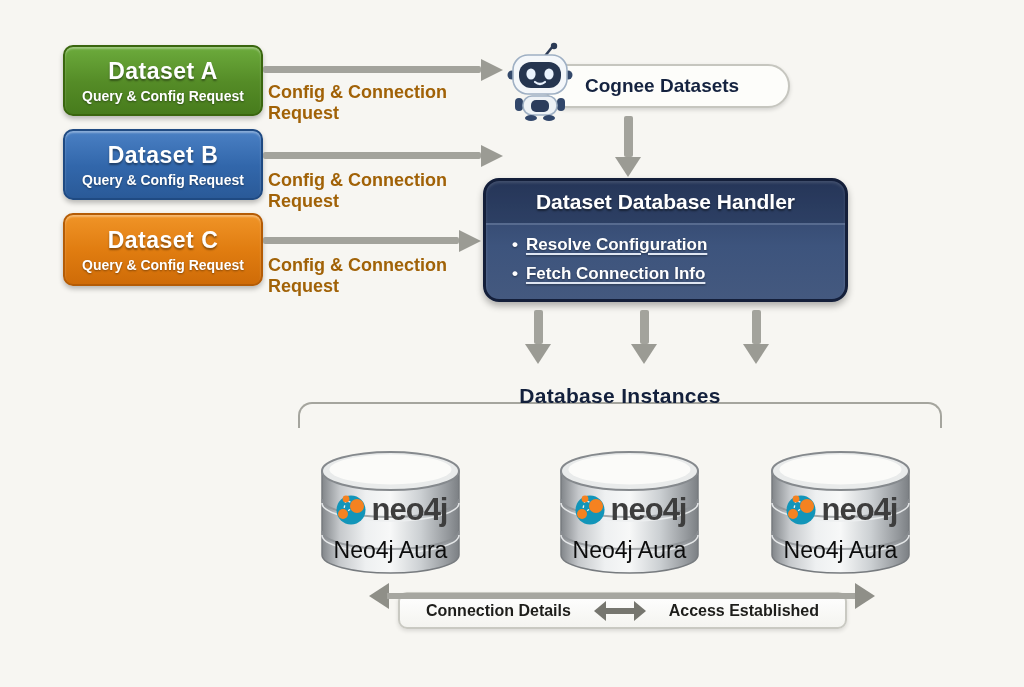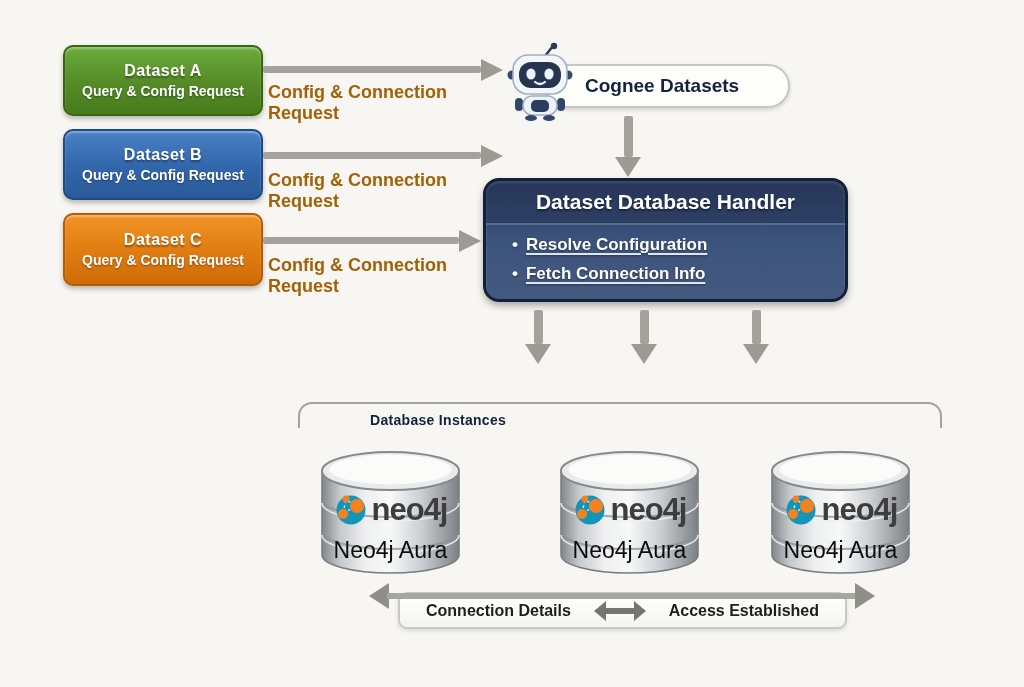--- a/index.html
+++ b/index.html
@@ -17,21 +17,21 @@
   .ds-box {
     position:absolute; left:63px; width:200px; height:71px;
     border-radius:10px; display:flex; flex-direction:column;
     align-items:center; justify-content:center; gap:3px;
     color:#fff; box-shadow:0 3px 5px rgba(0,0,0,.25),
       inset 0 2px 2px rgba(255,255,255,.35);
   }
   .ds-a { top:45px;  background:linear-gradient(180deg,#6cab3c 0%,#558c27 52%,#477c1c 100%); border:2px solid #3a660f; }
   .ds-b { top:129px; background:linear-gradient(180deg,#4a80c4 0%,#3267ab 52%,#2a5a98 100%); border:2px solid #1f4a82; }
   .ds-c { top:213px; height:73px; background:linear-gradient(180deg,#f09427 0%,#e07c10 52%,#cf6c08 100%); border:2px solid #b45c06; }
-  .ds-title { font-size:16px; font-weight:bold; text-shadow:0 2px 2px rgba(0,0,0,.4); letter-spacing:.5px; }
+  .ds-title { font-size:23px; font-weight:bold; text-shadow:0 2px 2px rgba(0,0,0,.4); letter-spacing:.5px; }
   .ds-sub   { font-size:14px; font-weight:bold; text-shadow:0 1px 2px rgba(0,0,0,.4); }
 
   
   .h-shaft { position:absolute; height:7px; background:#a3a39c; border-radius:2px; }
   .h-head  { position:absolute; width:0; height:0;
              border-top:11px solid transparent; border-bottom:11px solid transparent;
              border-left:22px solid #9b9b94; }
   .v-shaft { position:absolute; width:9px; background:#a3a39c; border-radius:2px; }
   .v-head  { position:absolute; width:0; height:0;
              border-left:13px solid transparent; border-right:13px solid transparent;
@@ -69,22 +69,22 @@
   .bullet-text { text-decoration:underline; text-decoration-color:#dfe6f2;
                  text-underline-offset:3px; text-decoration-thickness:1.5px; }
 
   .resolved-label { position:absolute; left:470px; top:368px; width:300px;
                     text-align:center; font-size:15px; font-weight:bold; color:#1d1d1a; }
 
   
   .bracket { position:absolute; left:298px; top:402px; width:644px; height:26px;
              border-top:2px solid #a5a59e; border-left:2px solid #a5a59e;
              border-right:2px solid #a5a59e; border-radius:14px 14px 0 0; }
-  .di-title { position:absolute; left:370px; top:412px; width:500px; 
-              font-size:14px; font-weight:bold; color:#13203c; letter-spacing:.3px; }
+  .di-title { position:absolute; left:370px; top:384px; width:500px; text-align:center;
+              font-size:21px; font-weight:bold; color:#13203c; letter-spacing:.3px; }
 
   .cylinder { position:absolute; top:447px; width:145px; height:130px; }
   .cyl-1 { left:318px; } .cyl-2 { left:557px; } .cyl-3 { left:768px; }
   .cyl-svg { position:absolute; left:0; top:0; width:145px; height:130px; }
   .neo-logo-row { position:absolute; left:0; top:44px; width:100%; height:38px;
                   display:flex; align-items:center; justify-content:center; gap:2px; }
   .neo-word { font-size:31px; font-weight:bold; color:#3d3d3d; letter-spacing:-1px; }
   .cyl-label { position:absolute; left:0; bottom:13px; width:100%; text-align:center;
                font-size:23px; color:#0c0c0c; }
 

